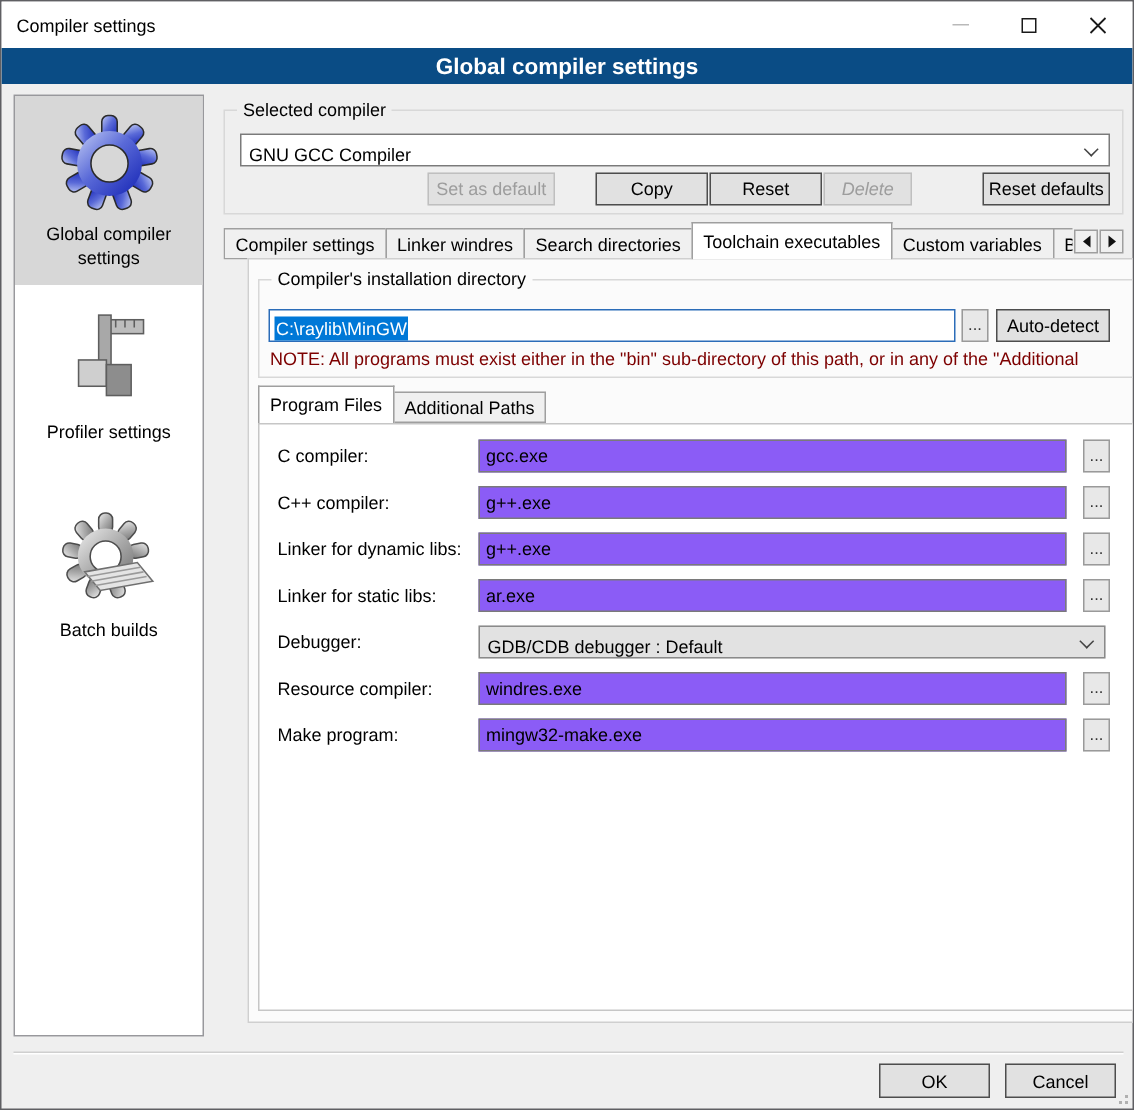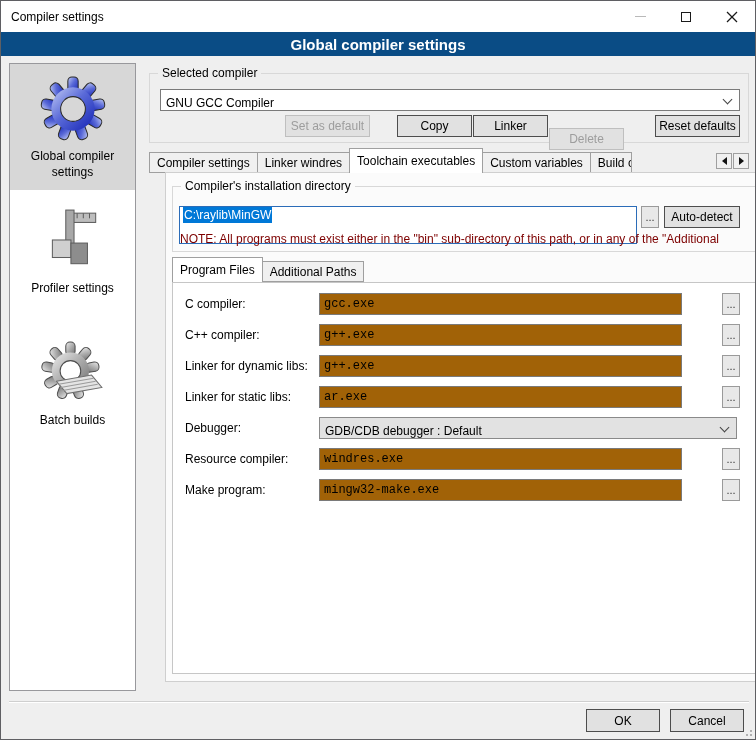--- a/index.html
+++ b/index.html
@@ -38,30 +38,30 @@
   .tab{flex:0 0 auto;height:21px;line-height:20px;font-size:12px;padding:0 7px;background:#f0f0f0;border:1px solid #9f9f9f;margin-right:-1px;white-space:nowrap;cursor:default;}
   .tab.active{height:25px;line-height:24px;background:#ffffff;position:relative;z-index:3;border-bottom:none;}
   .tab.cut{max-width:42px;overflow:hidden;}
   .tab-arrows{flex:0 0 auto;display:flex;margin-bottom:4px;}
   .arrowbtn{width:16px;height:16px;background:#f0f0f0;border:1px solid #9f9f9f;display:flex;align-items:center;justify-content:center;margin-left:1px;}
   .tri-l{width:0;height:0;border-top:4px solid transparent;border-bottom:4px solid transparent;border-right:5px solid #111;}
   .tri-r{width:0;height:0;border-top:4px solid transparent;border-bottom:4px solid transparent;border-left:5px solid #111;}
   
   .page{position:absolute;left:164px;top:171px;width:600px;height:510px;background:#fbfbfb;border:1px solid #cfcfcf;z-index:1;padding-left:10px;}
   
-  .dir-input{position:absolute;left:6px;top:19px;width:458px;height:38px;background:#fff;border:1px solid #2b6cb8;font-size:12px;display:flex;align-items:flex-start;padding:0 3px;}
+  .dir-input{position:absolute;left:6px;top:19px;width:458px;height:22px;background:#fff;border:1px solid #2b6cb8;font-size:12px;display:flex;align-items:flex-end;padding:0 3px;}
   .sel-text{background:#0078d7;color:#fff;padding:1px 1px;white-space:pre;}
   .note{position:absolute;left:7px;top:45px;width:574px;font-size:12px;color:#7d0000;white-space:nowrap;overflow:hidden;}
   
   .tabstrip2{position:absolute;left:6px;top:85px;width:588px;height:24px;display:flex;align-items:flex-end;}
   .pane{position:absolute;left:6px;top:109px;width:588px;height:392px;background:#ffffff;border:1px solid #c6c6c6;}
   
   .row{position:absolute;left:0;width:100%;height:22px;}
   .flabel{position:absolute;left:12px;top:4px;font-size:12px;color:#000;}
-  .tbox{position:absolute;left:146px;top:0;width:363px;height:22px;background:#a16207;border:1px solid #7a7a7a;font-size:12px;display:flex;align-items:center;padding:0 4px;font-family:Liberation Mono, monospace;}
+  .tbox{position:absolute;left:146px;top:0;width:392px;height:22px;background:#8b5cf6;border:1px solid #7a7a7a;font-size:12px;display:flex;align-items:center;padding:0 4px;}
   .browse{position:absolute;left:549px;top:0;width:18px;height:22px;background:#e8e8e8;border:1px solid #9a9a9a;font-size:11px;line-height:10px;color:#333;padding:0;cursor:default;}
   .rowcombo{left:146px;top:0;width:418px;}
   
   .sep{position:absolute;left:8px;top:700px;width:740px;height:2px;border-top:1px solid #cfcfcf;border-bottom:1px solid #ffffff;}
   .grip{position:absolute;right:3px;bottom:3px;width:10px;height:10px;}
   .grip i{position:absolute;width:2px;height:2px;background:#b0b0b0;}
 </style>
 </head>
 <body>
 
@@ -163,29 +163,30 @@
   </div>
 
   <div class="groupbox gb-outer" style="left:148px;top:72px;width:600px;height:70px;">
     <span class="grouplabel">Selected compiler</span>
     <div class="combo" style="left:10px;top:15px;width:580px;">
       <span>GNU GCC Compiler</span>
       <span class="chev"></span>
     </div>
     <button class="btn disabled" style="left:135px;top:41px;width:85px;">Set as default</button>
     <button class="btn" style="left:247px;top:41px;width:75px;">Copy</button>
-    <button class="btn" style="left:323px;top:41px;width:75px;">Linker</button>
-    <button class="btn disabled" style="left:399px;top:54px;width:75px;">Delete</button>
+    <button class="btn" style="left:323px;top:41px;width:75px;">Reset</button>
+    <button class="btn disabled" style="left:399px;top:41px;width:59px;font-style:italic;">Delete</button>
     <button class="btn" style="left:505px;top:41px;width:85px;">Reset defaults</button>
   </div>
 
   <div class="tabstrip">
     <div class="tabs-scroll">
       <div class="tab">Compiler settings</div>
       <div class="tab">Linker windres</div>
+      <div class="tab">Search directories</div>
       <div class="tab active">Toolchain executables</div>
       <div class="tab">Custom variables</div>
       <div class="tab cut">Build options</div>
     </div>
     <div class="tab-arrows">
       <div class="arrowbtn">
           <div class="tri-l"></div>
         </div>
       <div class="arrowbtn">
           <div class="tri-r"></div>

